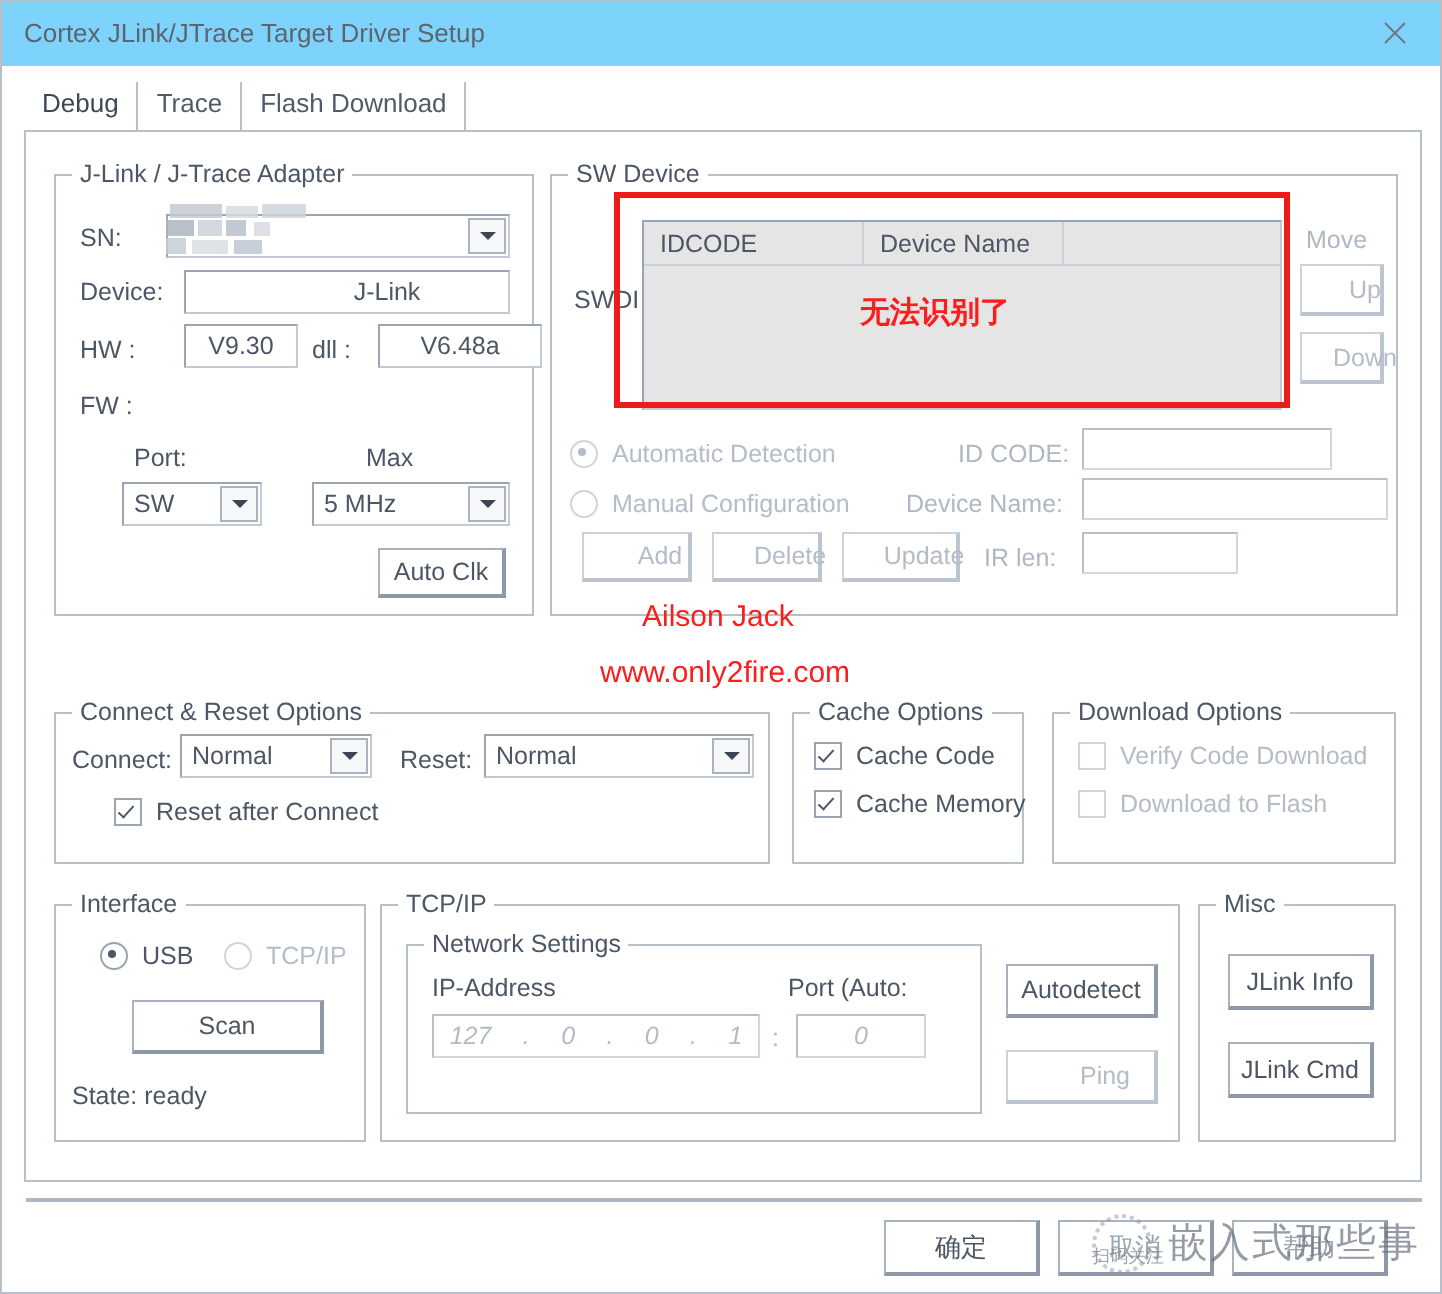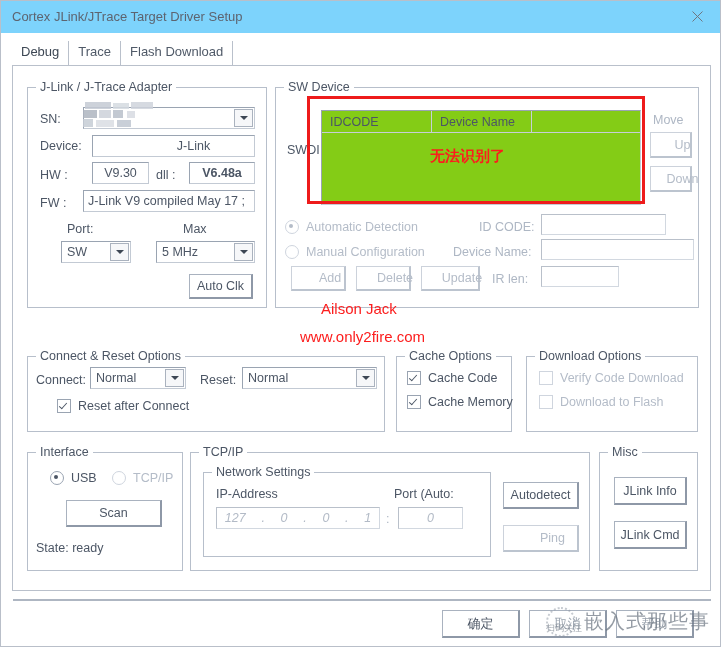--- a/index.html
+++ b/index.html
@@ -224,21 +224,21 @@
   .radio.dim { color: #b4bcc8; }
   .radio.dim .rd { border-color: #cfd5de; }
   .radio.dim.on .rd::after { background: #b4bcc8; }
   
   .devlist {
     position: absolute;
     box-sizing: border-box;
     border: 1px solid #c3cad4;
     border-top-color: #9aa4b2;
     border-left-color: #9aa4b2;
-    background: #84cc16;
+    background: #e5e5e5;
   }
   .devlist .hdr {
     display: flex;
     height: 21px;
     border-bottom: 1px solid #c7ced7;
   }
   .devlist .hdr .hc {
     border-right: 1px solid #c7ced7;
     font-size: 12.5px;
     color: #4c5665;
@@ -342,28 +342,25 @@
       <div class="lbl" style="left:12px; top:51px;">Device:</div>
       <div class="field center" style="left:64px; top:47px; width:163px; height:22px;padding-left:40px;">
         <span class="val">J-Link</span>
       </div>
 
       <div class="lbl" style="left:12px; top:80px;">HW :</div>
       <div class="field center" style="left:64px; top:74px; width:57px; height:22px;">
         <span class="val">V9.30</span>
       </div>
       <div class="lbl" style="left:128px; top:80px;">dll :</div>
-      <div class="field center" style="left:161px; top:74px; width:66px; height:22px;font-weight:bold;">
+      <div class="field center" style="left:161px; top:74px; width:82px; height:22px;">
         <span class="val">V6.48a</span>
       </div>
 
       <div class="lbl" style="left:12px; top:108px;">FW :</div>
-      <div class="field" style="left:55px; top:102px; width:172px; height:22px;">
-        <span class="val">J-Link V9 compiled May 17 ;</span>
-      </div>
 
       <div class="lbl" style="left:39px; top:134px;">Port:</div>
       <div class="lbl" style="left:155px; top:134px;">Max</div>
 
       <div class="combo" style="left:33px; top:153px; width:70px; height:22px;">
         <div class="box">
           <span class="val">SW</span>
         </div>
         <div class="arrowbtn">
           <span class="caret"></span>

